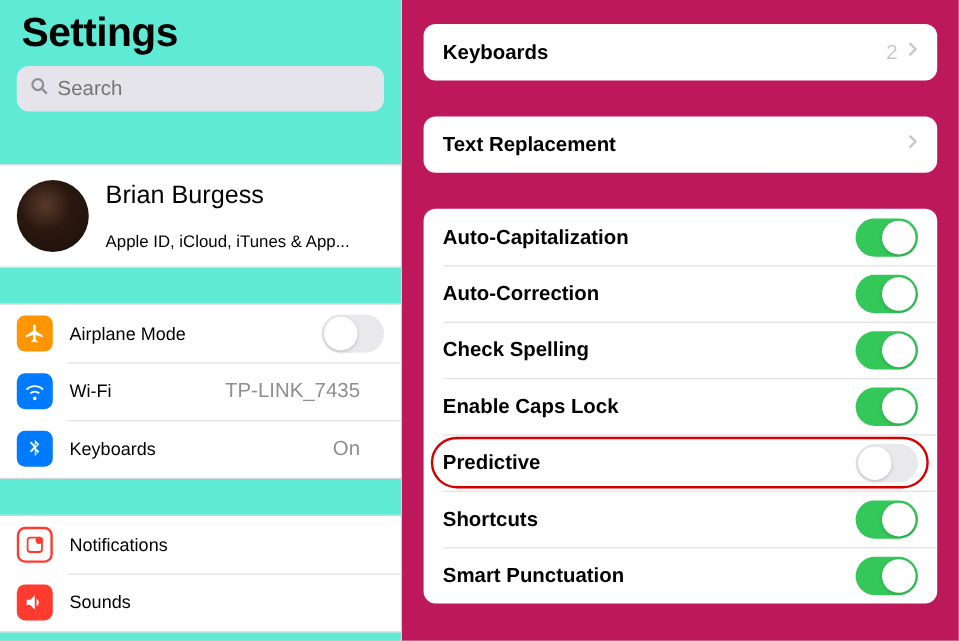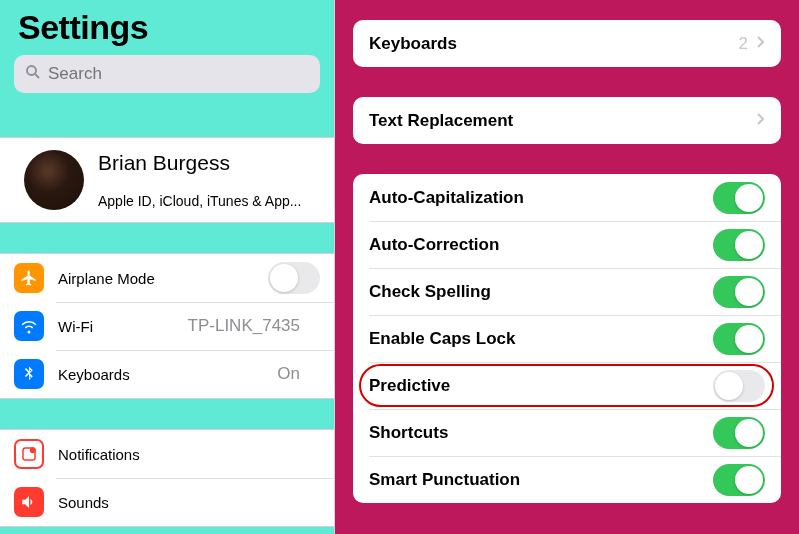--- a/index.html
+++ b/index.html
@@ -67,21 +67,21 @@
     .row + .row::before {
       content: "";
       position: absolute;
       top: 0;
       left: 56px;
       right: 0;
       height: 1px;
       background: #e0e0e5;
     }
     .apple-id-row {
-      padding: 12px 24px;
+      padding: 12px 14px;
       min-height: 80px;
       justify-content: flex-end;
     }
     .avatar {
       width: 60px;
       height: 60px;
       border-radius: 50%;
       background: radial-gradient(circle at 40% 35%, #5a3a28 0%, #2a1810 40%, #1a0f08 100%);
       margin-right: 14px;
       flex-shrink: 0;

